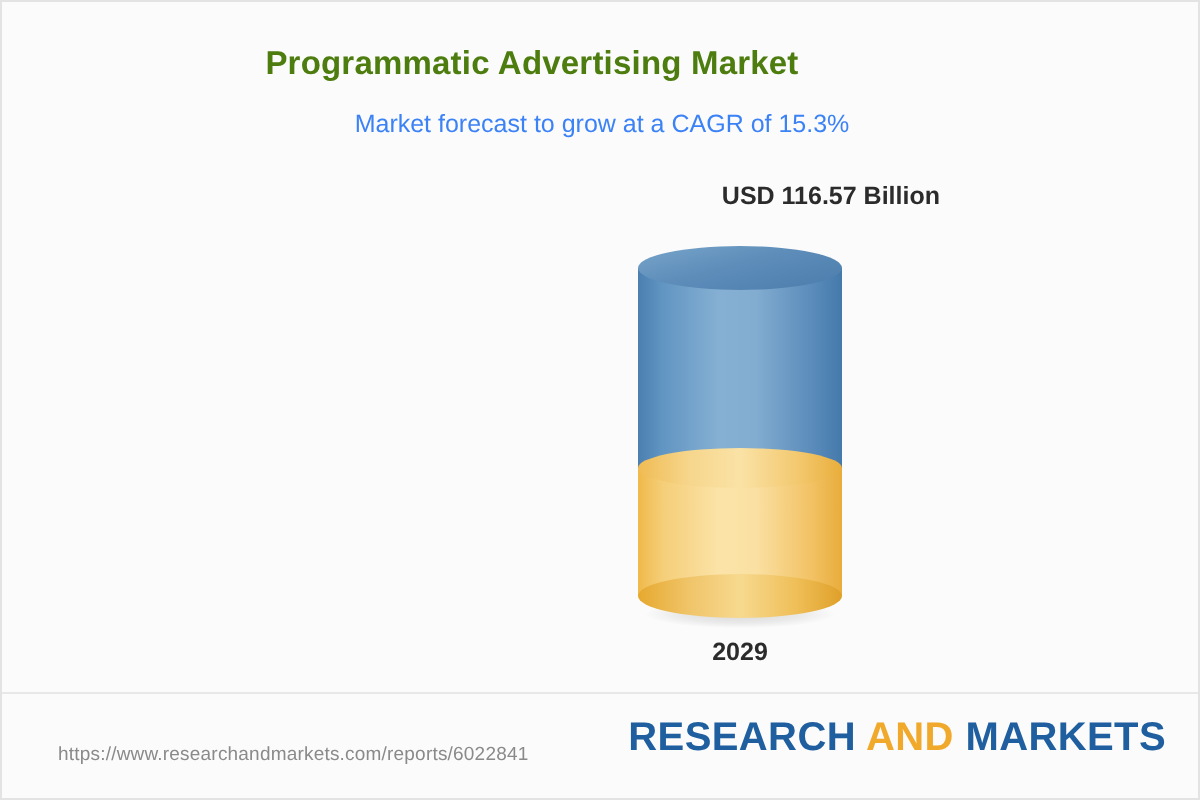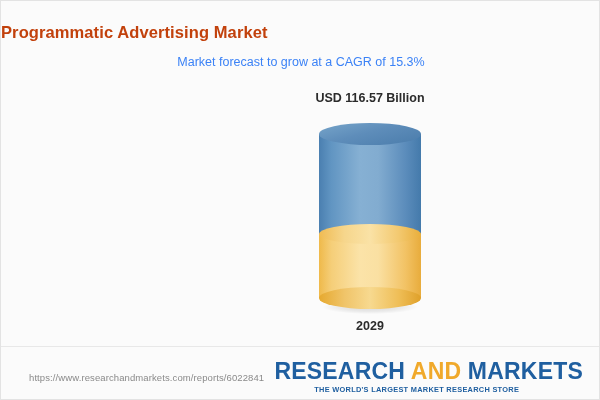--- a/index.html
+++ b/index.html
@@ -20,23 +20,24 @@
     box-sizing: border-box;
     overflow: hidden;
   }
 
   
   .title {
     position: absolute;
     top: 22px;
     left: 0;
     width: 530px;
+    text-align: center;
     font-size: 16.5px;
     font-weight: bold;
-    color: #c2410c;
+    color: #4d7c0f;
     letter-spacing: 0.1px;
   }
   .subtitle {
     position: absolute;
     top: 54px;
     left: 0;
     width: 600px;
     text-align: center;
     font-size: 12.5px;
     font-weight: normal;
@@ -54,21 +55,21 @@
 
   .bar-group {
     position: absolute;
     bottom: 0;
   }
 
   
   .value-label {
     position: absolute;
     width: 200px;
-    text-align: center;
+    text-align: right;
     font-size: 12.5px;
     font-weight: bold;
     color: #2b2b2b;
     white-space: nowrap;
   }
 
   
   .cat-label {
     position: absolute;
     width: 200px;
@@ -183,21 +184,21 @@
     color: #8a8a8a;
     letter-spacing: 0.1px;
   }
   .logo {
     position: absolute;
     right: 18px;
     top: 12px;
     text-align: center;
   }
   .logo-main {
-    font-size: 23px;
+    font-size: 20px;
     font-weight: bold;
     letter-spacing: 0.2px;
     color: #1f5fa0;
     line-height: 1.05;
     white-space: nowrap;
     margin-left: 24px;
   }
   .logo-and {
     color: #f0a92b;
   }
@@ -244,17 +245,16 @@
 
   </div>
 
   <div class="footer-rule"></div>
 
   <div class="footer">
     <div class="footer-url">https://www.researchandmarkets.com/reports/6022841</div>
 
     <div class="logo">
       <div class="logo-main"><span>RESEARCH </span><span class="logo-and">AND</span><span> MARKETS</span></div>
-      <div class="logo-tag">THE WORLD'S LARGEST MARKET RESEARCH STORE</div>
     </div>
   </div>
 
 </div>
 
 </body></html>

